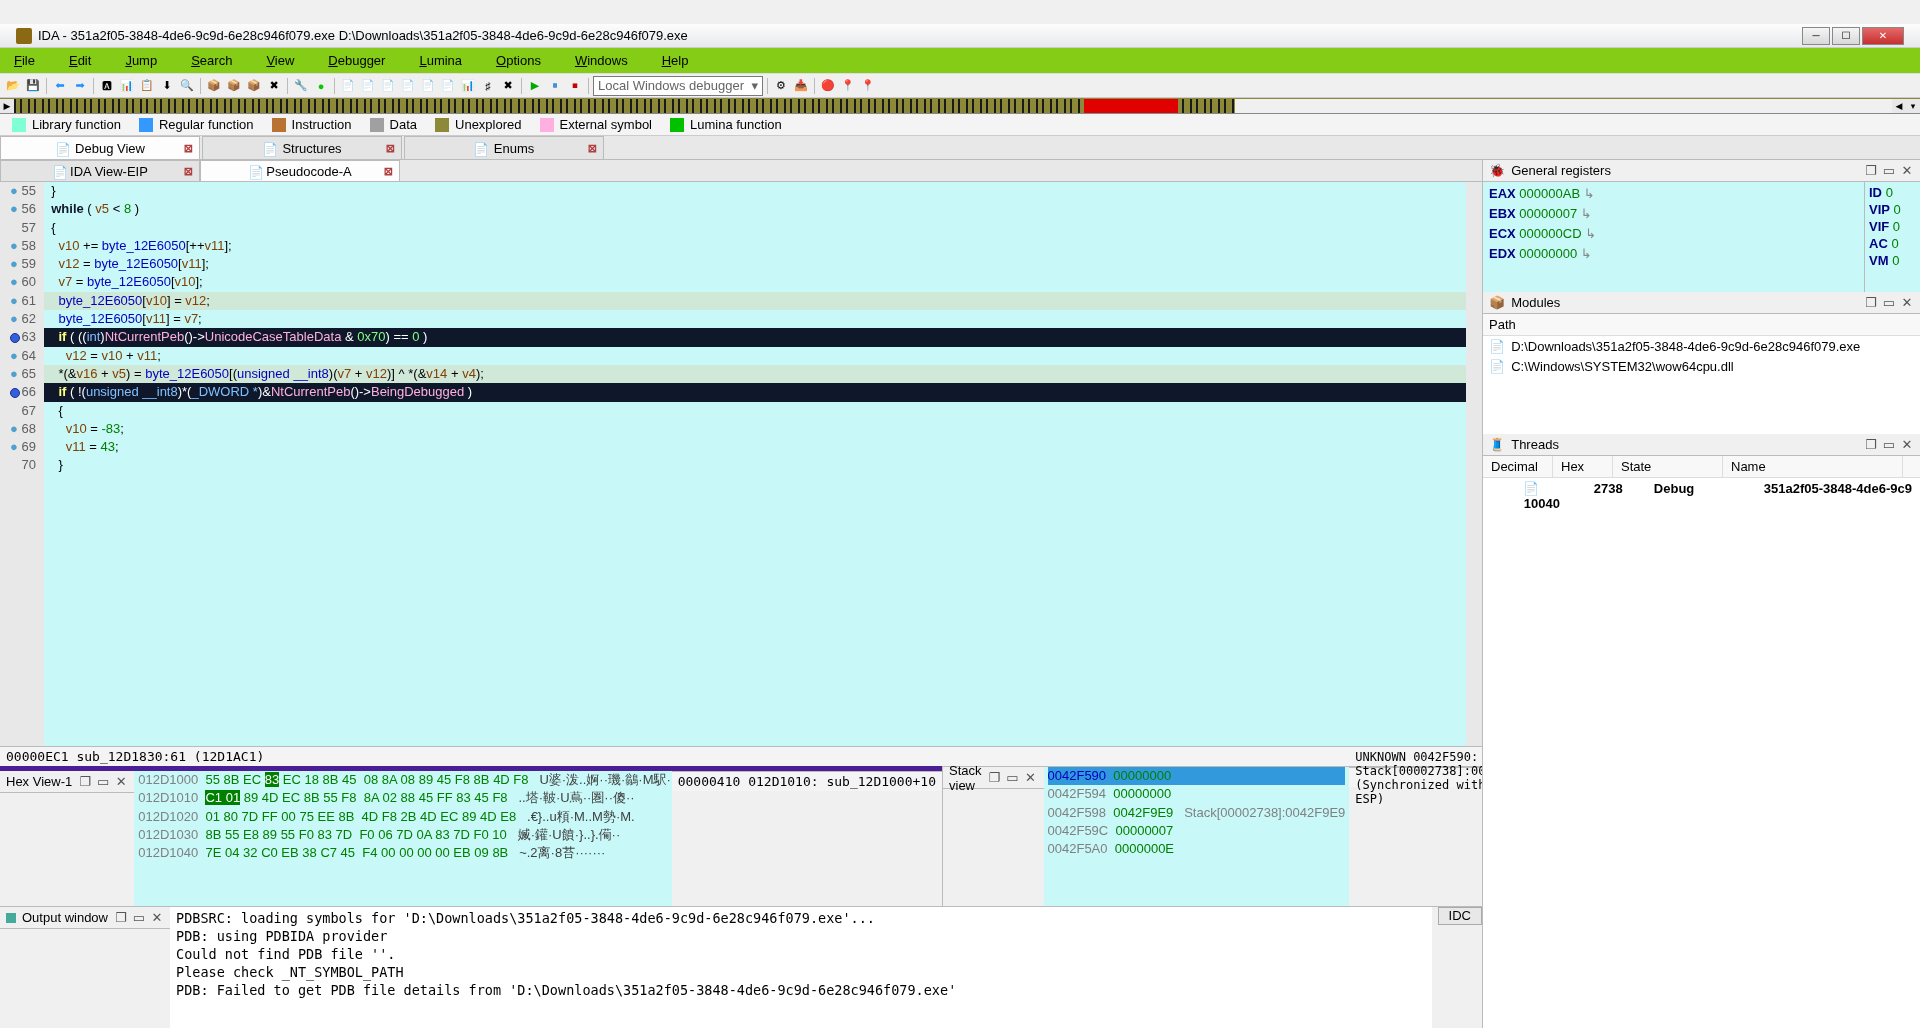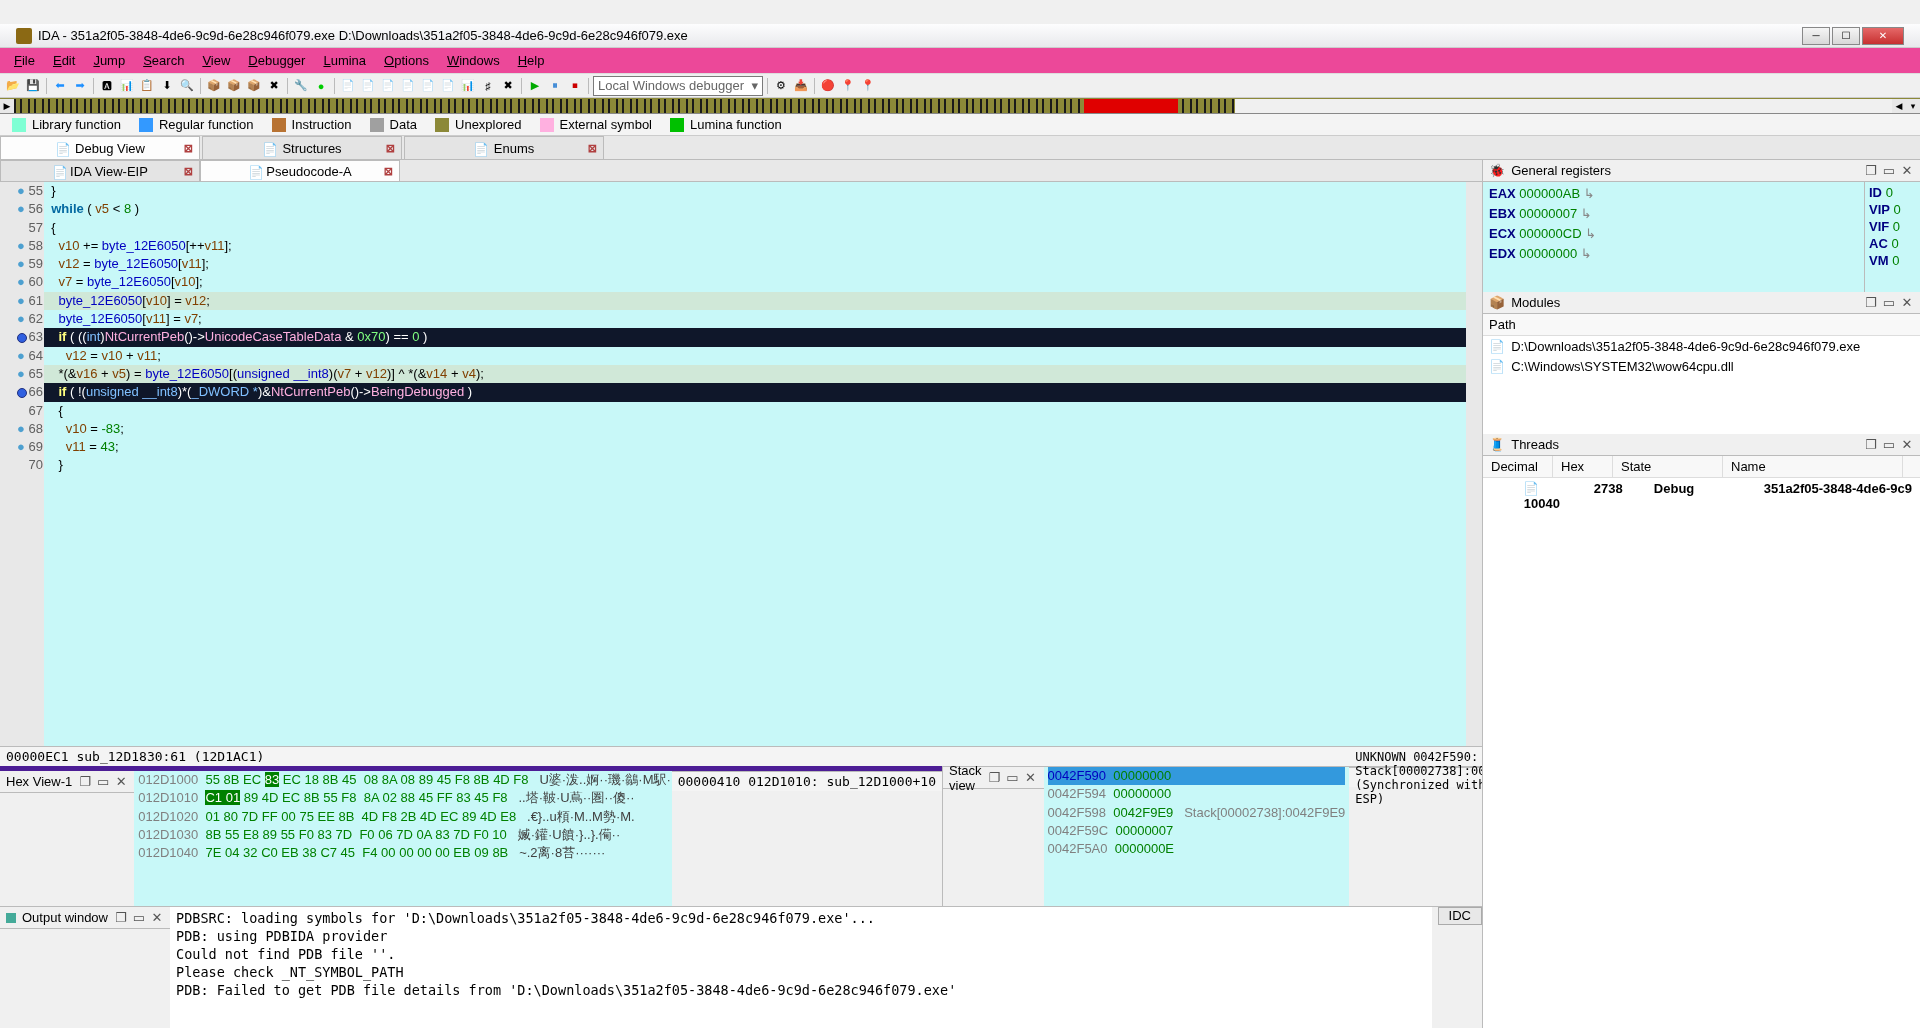--- a/index.html
+++ b/index.html
@@ -3,21 +3,21 @@
 <meta charset="utf-8">
 <style>
 * { margin:0; padding:0; box-sizing:border-box; font-family:"Segoe UI",Tahoma,sans-serif; font-size:13px; }
 body { background:#f0f0f0; overflow:hidden; }
 .titlebar { height:24px; background:linear-gradient(#fdfdfe,#e8e9ec); display:flex; align-items:center; padding:0 16px; border-bottom:1px solid #ccc;margin-top:24px; }
 .titlebar-icon { width:16px; height:16px; background:#8b6914; border-radius:2px; margin-right:6px; }
 .titlebar-text { flex:1; font-size:13px; }
 .titlebar-btns { display:flex; gap:2px; }
 .tb-btn { width:28px; height:18px; background:linear-gradient(#f5f5f5,#d8d8d8); border:1px solid #888; display:flex; align-items:center; justify-content:center; font-size:10px; }
 .tb-btn.close { background:linear-gradient(#e56868,#c73030); color:#fff; width:42px; }
-.menubar { height:26px; background:#ec4899; display:flex; align-items:center; padding:0 6px; gap:2px; border-bottom:1px solid #ddd; }
+.menubar { height:26px; background:#84cc16; display:flex; align-items:center; padding:0 6px; gap:18px; border-bottom:1px solid #ddd; }
 .menu-item { padding:2px 8px; cursor:pointer; }
 .toolbar { height:24px; background:#f0f0f0; display:flex; align-items:center; padding:0 4px; gap:2px; border-bottom:1px solid #ccc; }
 .tool-btn { width:18px; height:18px; display:flex; align-items:center; justify-content:center; font-size:11px; cursor:pointer; }
 .tool-sep { width:1px; height:16px; background:#bbb; margin:0 2px; }
 .tool-combo { height:20px; background:#fff; border:1px solid #7a7a7a; padding:0 4px; font-size:12px; display:flex; align-items:center; min-width:170px; justify-content:space-between; color:#666; }
 .navbar { height:16px; background:#8c8938; display:flex; align-items:center; position:relative; border-bottom:1px solid #888; }
 .navbar-arrow { width:14px; height:14px; background:#e8e8e8; display:flex; align-items:center; justify-content:center; font-size:9px; cursor:pointer; }
 .navbar-track { flex:1; height:14px; background:repeating-linear-gradient(90deg,#1a1a1a 0 2px,#8c8938 2px 6px,#1a1a1a 6px 8px,#8c8938 8px 14px); position:relative; }
 .navbar-red { position:absolute; right:38%; width:5%; top:0; bottom:0; background:#e00000; }
 .navbar-blank { position:absolute; right:0; width:35%; top:0; bottom:0; background:#f0f0f0; }
@@ -29,27 +29,27 @@
 .tab.inactive { background:#e4e4e4; }
 .tab-icon { width:12px; height:12px; display:inline-block; }
 .tab-close { color:#b04040; font-weight:bold; cursor:pointer; font-size:11px; position:absolute; right:6px; }
 .main { display:flex; height:calc(100vh - 24px - 26px - 24px - 16px - 22px - 24px - 18px); }
 .left-col { flex:1; display:flex; flex-direction:column; min-width:0; }
 .right-col { width:438px; display:flex; flex-direction:column; border-left:1px solid #bbb; }
 .subtabs { height:22px; display:flex; background:#e8e8e8; border-bottom:1px solid #bbb; }
 .subtab { display:flex; align-items:center; padding:0 10px; gap:6px; border:1px solid #bbb; border-bottom:none; background:#e4e4e4; min-width:200px; justify-content:center; position:relative; }
 .subtab.active { background:#fdfdfd; }
 .code-area { flex:1; display:flex; background:#c8f8f8; font-family:Consolas,monospace; font-size:14px; overflow:hidden; position:relative; }
-.gutter { width:44px; background:#e8e8e8; text-align:right; padding-right:1px; color:#606060; line-height:18.3px; }
+.gutter { width:44px; background:#e8e8e8; text-align:right; padding-right:8px; color:#606060; line-height:18.3px; }
 .gutter .bp { display:inline-block; width:10px; height:10px; background:#3060e0; border-radius:50%; vertical-align:middle; margin-left:-14px; margin-right:2px; border:1px solid #203080; }
 .gutter .dot { color:#4da0d0; }
 .code-lines { flex:1; line-height:18.3px; white-space:pre; overflow:hidden; }
 .code-lines .hl-red { background:#0f172a; color:#fff; display:block; }
 .code-lines .hl-cur { background:#d0e8d8; display:block; }
-.kw { color:#0369a1; font-weight:bold; }
+.kw { color:#0f172a; font-weight:bold; }
 .num { color:#008000; }
 .var { color:#804000; }
 .fn { color:#0000c0; }
 .ty { color:#0000c0; }
 .code-status { height:20px; background:#f4f4f4; border-top:1px solid #bbb; padding:0 6px; display:flex; align-items:center; font-family:Consolas,monospace; font-size:13px; }
 .panel-head { height:22px; background:#f0f0f0; border-bottom:1px solid #bbb; display:flex; align-items:center; padding:0 6px; gap:6px; }
 .panel-head-title { flex:1; }
 .panel-btns { display:flex; gap:4px; font-size:11px; }
 .panel-btn { width:14px; height:14px; display:flex; align-items:center; justify-content:center; cursor:pointer; color:#555; }
 .hex-body { background:#c8f8f8; font-family:Consolas,monospace; font-size:13.5px; line-height:18.3px; padding:0 4px; white-space:pre; flex:1; overflow:hidden; }

